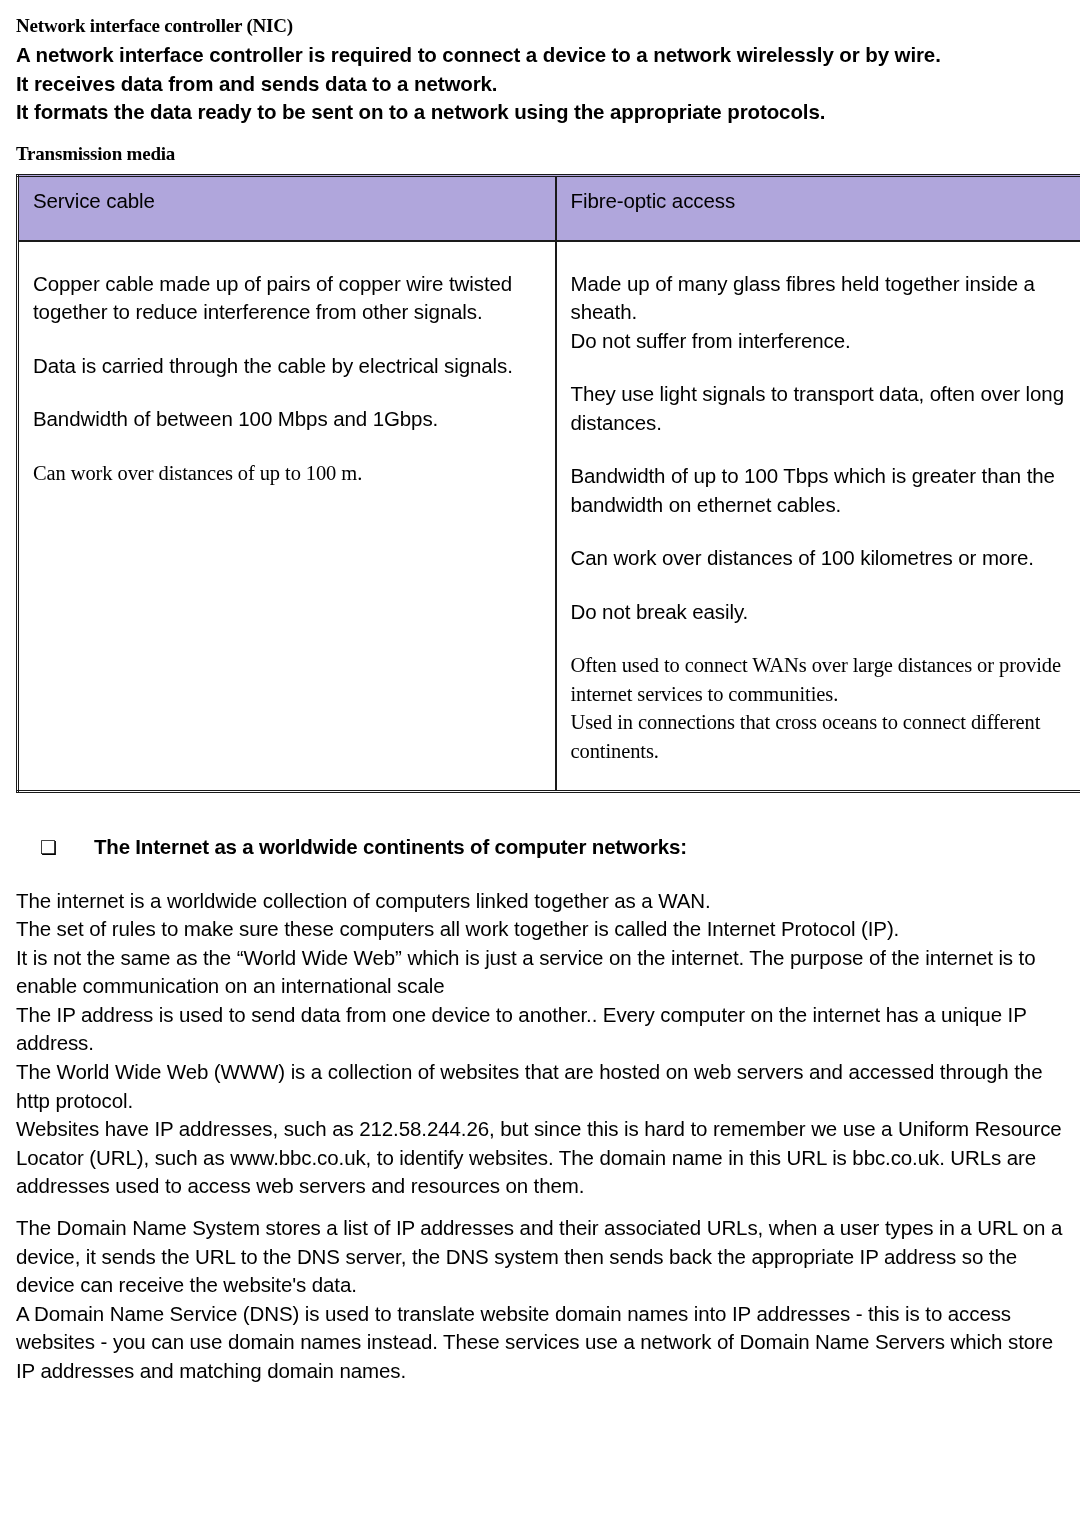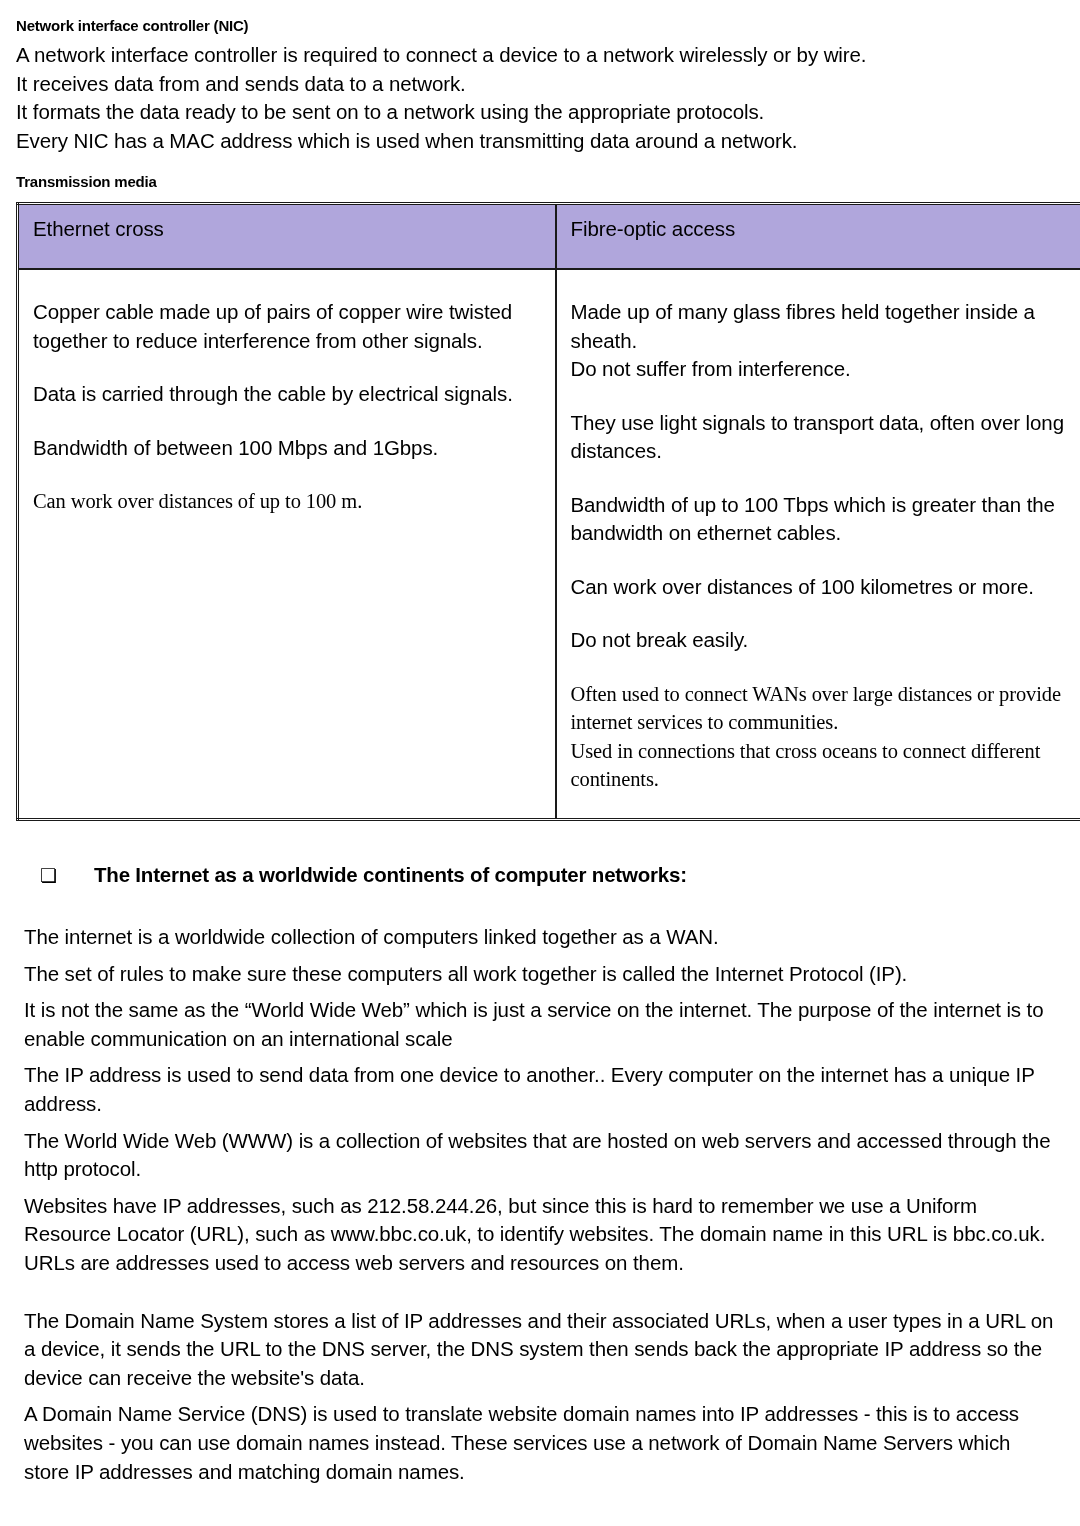--- a/index.html
+++ b/index.html
@@ -20,29 +20,30 @@
     height: 1526px;
     padding: 0;
     box-sizing: border-box;
   }
   .content {
     padding: 12px 16px 0 16px;
   }
 
   
   .sec-heading {
-    font-size: 15px;
+    font-size: 19px;
     font-weight: bold;
     line-height: 28px;
     letter-spacing: -0.2px;
     margin: 0 0 1px 0;
+    font-family: Liberation Serif, serif;
   }
   .body-line {
     font-size: 20.5px;
-    font-weight: normal;
+    font-weight: bold;
     line-height: 28.5px;
     letter-spacing: -0.1px;
     margin: 0;
   }
   .block {
     margin: 0;
   }
   .spacer-sm { height: 13px; }
   .spacer-md { height: 26px; }
   .spacer-lg { height: 40px; }
@@ -108,51 +109,50 @@
     font-size: 20.5px;
     font-weight: bold;
     line-height: 28px;
     letter-spacing: -0.2px;
   }
 
   .para {
     font-size: 20.5px;
     line-height: 28.6px;
     letter-spacing: -0.1px;
-    margin: 8px;
+    margin: 0;
   }
 </style>
 </head>
 <body>
 
 <div class="page">
   <div class="content">
 
     <div class="block">
       <p class="sec-heading">Network interface controller (NIC)</p>
       <p class="body-line">A network interface controller is required to connect a device to a network wirelessly or by wire.</p>
       <p class="body-line">It receives data from and sends data to a network.</p>
       <p class="body-line">It formats the data ready to be sent on to a network using the appropriate protocols.</p>
-      <p class="body-line">Every NIC has a MAC address which is used when transmitting data around a network.</p>
     </div>
 
     <div class="spacer-sm"></div>
 
     <div class="block">
       <p class="sec-heading">Transmission media</p>
 
       <div class="table-wrap">
         <table class="media-table">
           <colgroup>
               <col class="c1">
               <col class="c2">
             </colgroup>
           <thead>
             <tr>
-              <th>Ethernet cross</th>
+              <th>Service cable</th>
               <th>Fibre-optic access</th>
             </tr>
           </thead>
           <tbody>
             <tr>
               <td>
                 <p class="cell-p">Copper cable made up of pairs of copper wire twisted together to reduce interference from other signals.</p>
                 <p class="cell-p">Data is carried through the cable by electrical signals.</p>
                 <p class="cell-p">Bandwidth of between 100 Mbps and 1Gbps.</p>
                 <p class="cell-p">Can work over distances of up to 100 m.</p>

